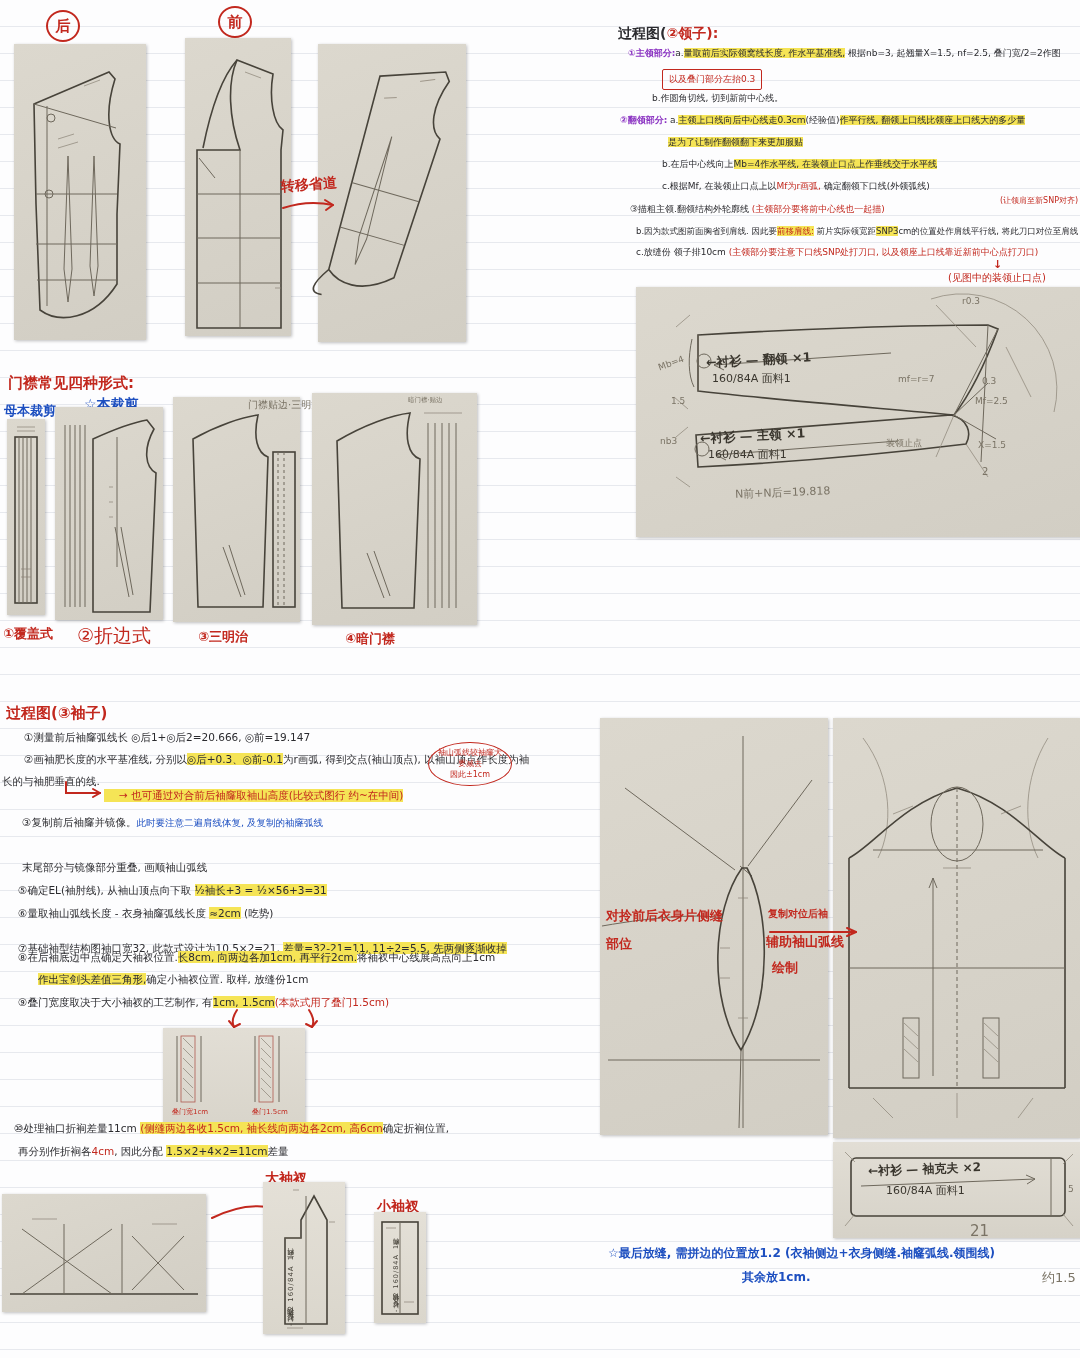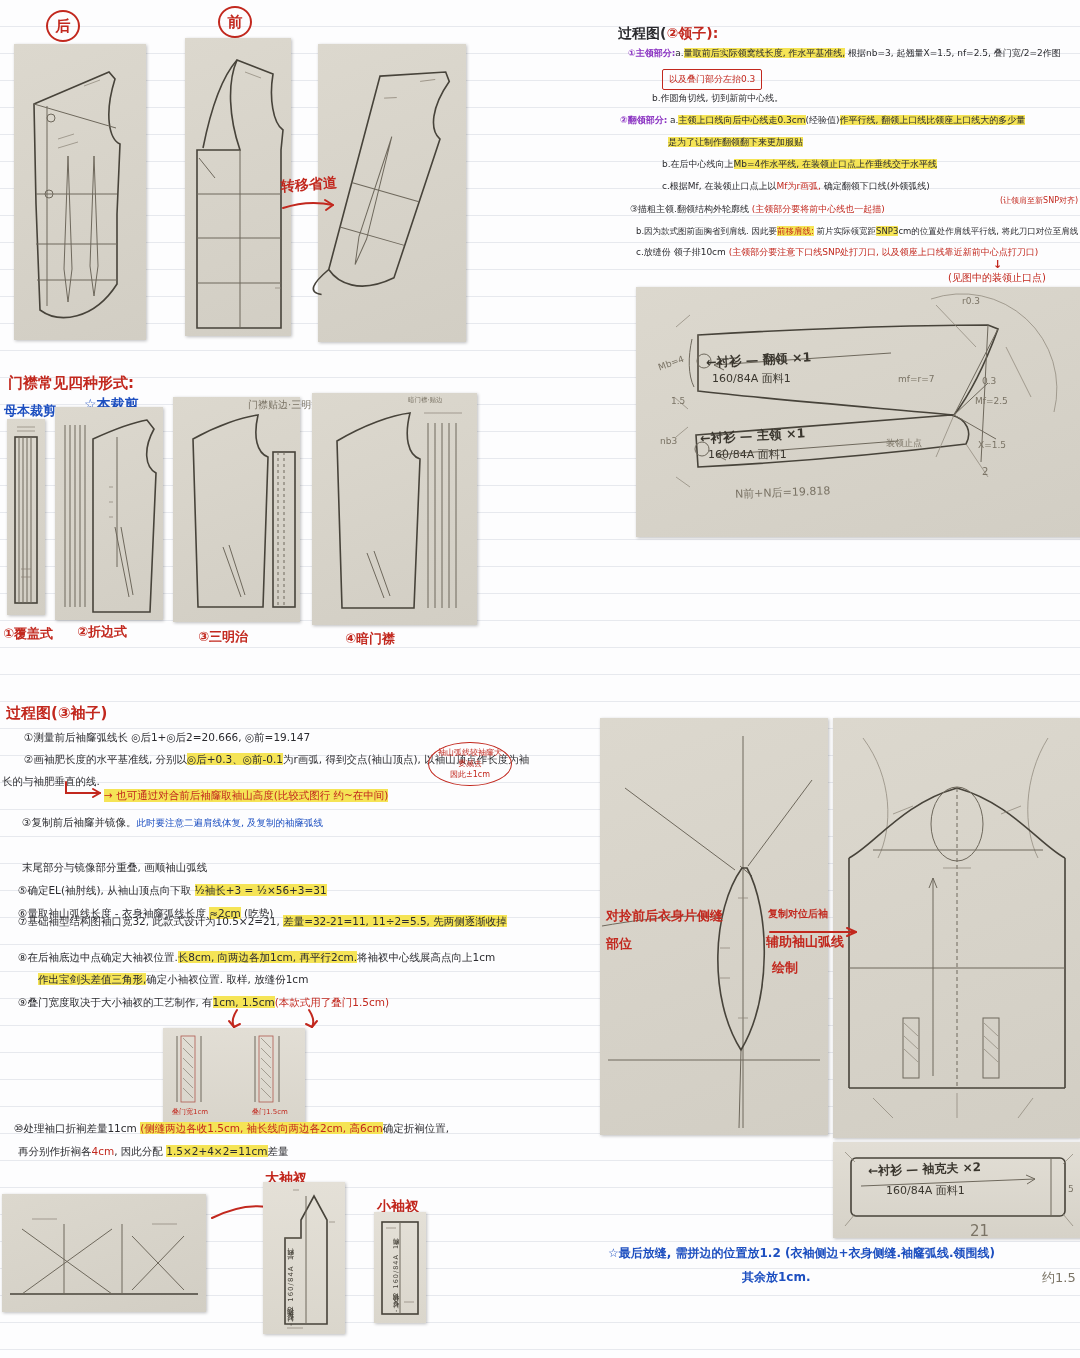--- a/index.html
+++ b/index.html
@@ -111,43 +111,43 @@
     <svg width="165" height="232" viewBox="0 0 165 232">
       <path class="sk2" d="M25,48 C52,32 80,22 98,20 C92,44 96,62 108,66 L102,215 L30,215 Z"></path>
       <path class="sk" d="M116,30 L116,215 M123,30 L123,215 M130,30 L130,215 M137,30 L137,215 M144,30 L144,215"></path>
       <path class="sk" d="M55,160 L72,205 M62,158 L78,203"></path>
       <path class="skf" d="M112,20 L150,20"></path>
     </svg>
   </div>
   <div class="t pc" style="left:408px;top:396px;font-size:6.5px;">暗门襟·贴边</div>
 
   <div class="t rd" style="left:3px;top:626px;font-size:13px;font-weight:bold;">①覆盖式</div>
-  <div class="t rd" style="left:77px;top:624px;font-size:13px;font-weight:bold;">②折边式</div>
+  <div class="t rd" style="left:77px;top:624px;font-size:19px;font-weight:normal;">②折边式</div>
   <div class="t rd" style="left:198px;top:629px;font-size:13px;font-weight:bold;">③三明治</div>
   <div class="t rd" style="left:345px;top:631px;font-size:13px;font-weight:bold;">④暗门襟</div>
 
   <div class="t rd hd" style="left:6px;top:704px;">过程图(③袖子)</div>
   <div class="t" style="left:24px;top:731px;"><span>①测量前后袖窿弧线长 ◎后1+◎后2=20.666, ◎前=19.147</span></div>
   <div class="t" style="left:24px;top:753px;"><span>②画袖肥长度的水平基准线, 分别以</span><span class="hl">◎后+0.3、◎前-0.1</span><span>为r画弧, 得到交点(袖山顶点), 以袖山顶点作长度为袖</span></div>
   <div class="t" style="left:2px;top:775px;">长的与袖肥垂直的线.</div>
   <svg style="left:58px;top:780px;" width="60" height="20">
     <path class="ra" d="M8,2 L8,13 L42,13"></path>
       <path class="ra" d="M42,13 L35,9 M42,13 L35,17"></path>
   </svg>
-  <div class="t rdhl" style="left:104px;top:789px;font-size:10.5px;">→ 也可通过对合前后袖窿取袖山高度(比较式图行 约~在中间)</div>
+  <div class="t rdhl" style="left:104px;top:789px;font-size:10.5px;padding-left:15px;">→ 也可通过对合前后袖窿取袖山高度(比较式图行 约~在中间)</div>
   <div class="circnote" style="left:428px;top:742px;">
     <div>袖山弧线较袖窿大</div>
     <div>要减去</div>
     <div>因此±1cm</div>
   </div>
   <div class="t" style="left:22px;top:816px;"><span>③复制前后袖窿并镜像。</span><span class="bl" style="font-size:9.5px;">此时要注意二遍肩线体复, 及复制的袖窿弧线</span></div>
   <div class="t" style="left:22px;top:861px;">末尾部分与镜像部分重叠, 画顺袖山弧线</div>
   <div class="t" style="left:18px;top:884px;"><span>⑤确定EL(袖肘线), 从袖山顶点向下取 </span><span class="hl">½袖长+3 = ½×56+3=31</span></div>
   <div class="t" style="left:18px;top:907px;"><span>⑥量取袖山弧线长度 - 衣身袖窿弧线长度 </span><span class="hl">≈2cm</span><span> (吃势)</span></div>
-  <div class="t" style="left:18px;top:915px;"><span>⑦基础袖型结构图袖口宽32, 此款式设计为10.5×2=21, </span><span class="hl">差量=32-21=11, 11÷2=5.5, 先两侧逐渐收掉</span></div>
+  <div class="t" style="left:18px;top:942px;"><span>⑦基础袖型结构图袖口宽32, 此款式设计为10.5×2=21, </span><span class="hl">差量=32-21=11, 11÷2=5.5, 先两侧逐渐收掉</span></div>
   <div class="t" style="left:18px;top:951px;"><span>⑧在后袖底边中点确定大袖衩位置.</span><span class="hl">长8cm, 向两边各加1cm, 再平行2cm.</span><span>将袖衩中心线展高点向上1cm</span></div>
   <div class="t" style="left:38px;top:973px;"><span class="hl">作出宝剑头差值三角形,</span><span>确定小袖衩位置. 取样, 放缝份1cm</span></div>
   <div class="t" style="left:18px;top:996px;"><span>⑨叠门宽度取决于大小袖衩的工艺制作, 有</span><span class="hl">1cm, 1.5cm</span><span class="rd">(本款式用了叠门1.5cm)</span></div>
 
   <svg style="left:215px;top:1008px;" width="120" height="22">
     <path class="ra" d="M22,2 C18,8 16,13 19,19"></path>
       <path class="ra" d="M19,19 L14,13 M19,19 L25,16"></path>
     <path class="ra" d="M94,2 C98,8 100,13 97,19"></path>
       <path class="ra" d="M97,19 L91,16 M97,19 L102,13"></path>
   </svg>

